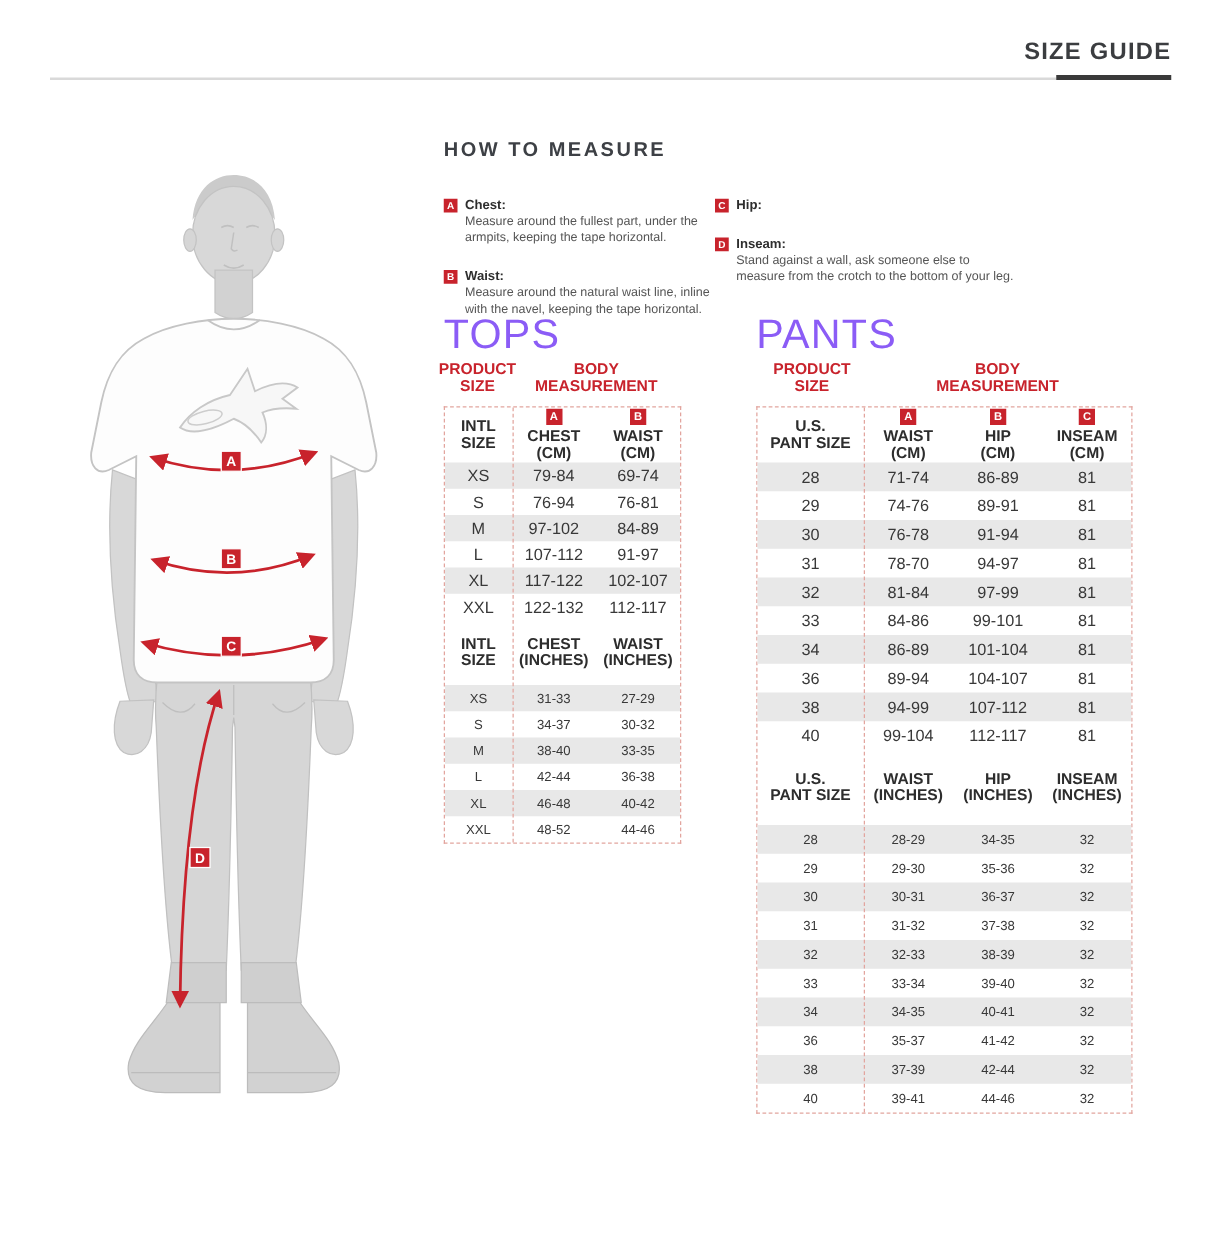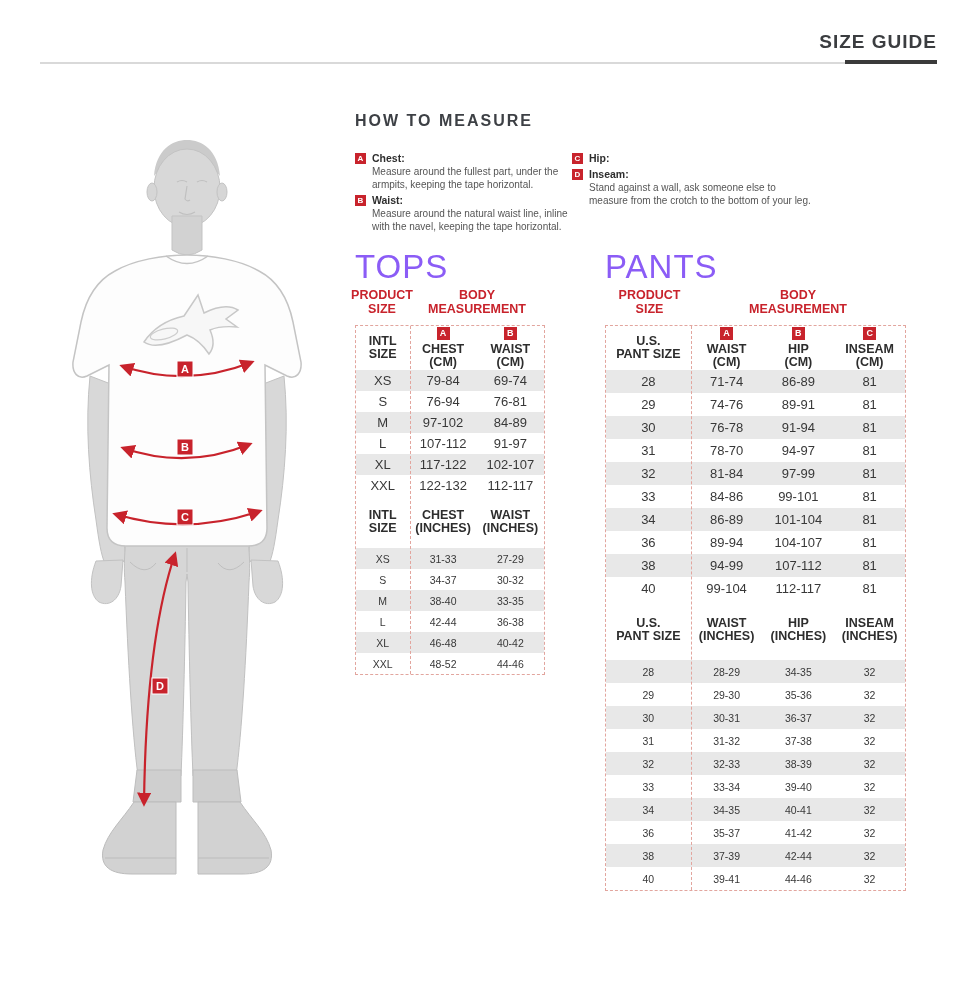--- a/index.html
+++ b/index.html
@@ -10,28 +10,28 @@
   
   .page-title { position:absolute; left:40px; top:20px; font-size:30px; font-weight:800;
                 letter-spacing:2.5px; color:#3d4045; white-space:nowrap; }
   .size-guide { position:absolute; right:42px; top:31px; font-size:19px; font-weight:700;
                 letter-spacing:1px; color:#3b3d40; }
   .rule-gray  { position:absolute; left:40px; top:62px; width:805px; height:2px; background:#d9d9d9; }
   .rule-dark  { position:absolute; left:845px; top:60px; width:92px; height:4px; background:#3a3a3a; }
 
   
   .htm { position:absolute; left:355px; top:112px; width:600px; }
-  .htm-heading { font-size:16px; font-weight:800; letter-spacing:2px; color:#3d4045; margin-bottom:22px; }
+  .htm-heading { font-size:16px; font-weight:800; letter-spacing:2px; color:#3d4045; margin-bottom:10px; }
   .htm-cols { display:flex; }
   .htm-col1 { width:217px; }
   .htm-col2 { width:240px; }
   .htm-item { position:relative; padding-left:17px; margin-bottom:3px; }
   .htm-badge { position:absolute; left:0; top:1px; width:11px; height:11px; background:#c8232c;
                color:#fff; font-size:8px; font-weight:700; line-height:11px; text-align:center; }
-  .htm-label { font-size:10.5px; font-weight:700; color:#2e2e2e; line-height:13px; }
+  .htm-label { font-size:10.5px; font-weight:700; color:#2e2e2e; line-height:13px;margin-top:18px; }
   .htm-text  { font-size:10px; color:#555; line-height:13px; }
 
   
   .figure-wrap { position:absolute; left:60px; top:130px; width:290px; height:810px; }
 
   
   .sec { position:absolute; }
   .sec-tops  { left:355px; top:248px; width:190px; }
   .sec-pants { left:605px; top:248px; width:301px; }
   .sec-title { position:absolute; left:0; top:0; font-size:33px; font-weight:400;

